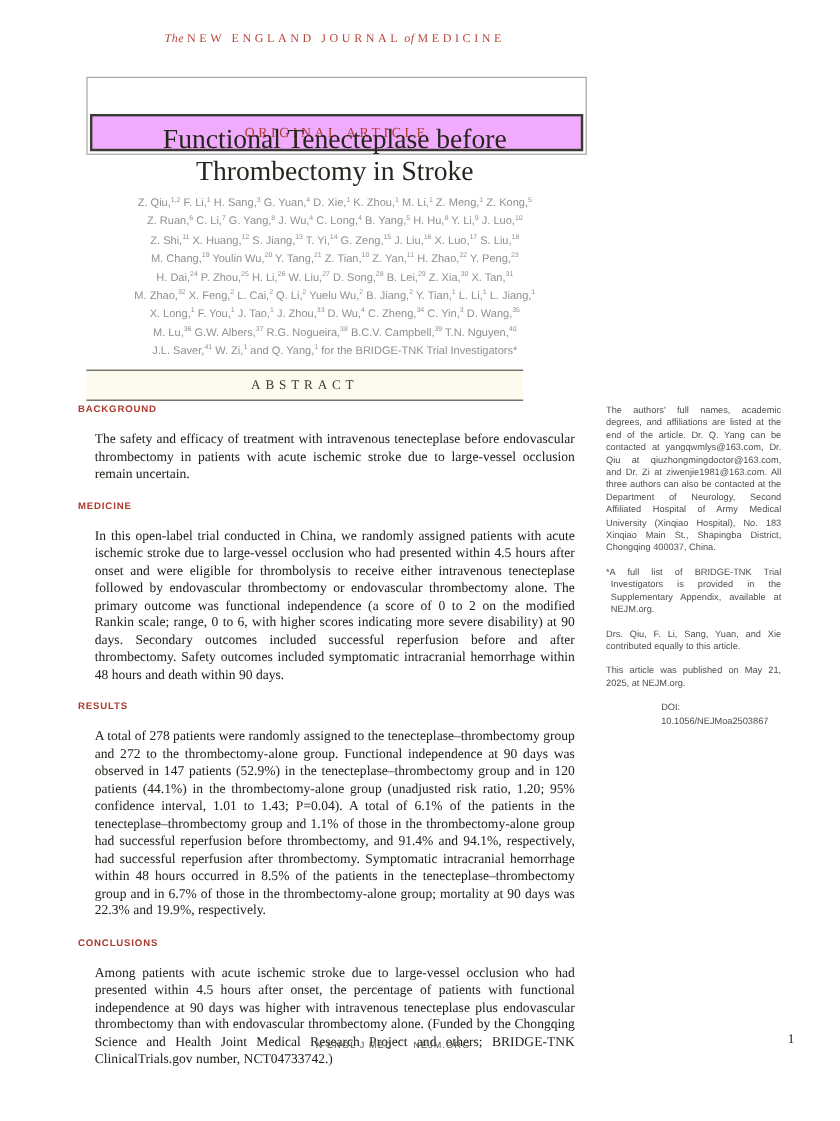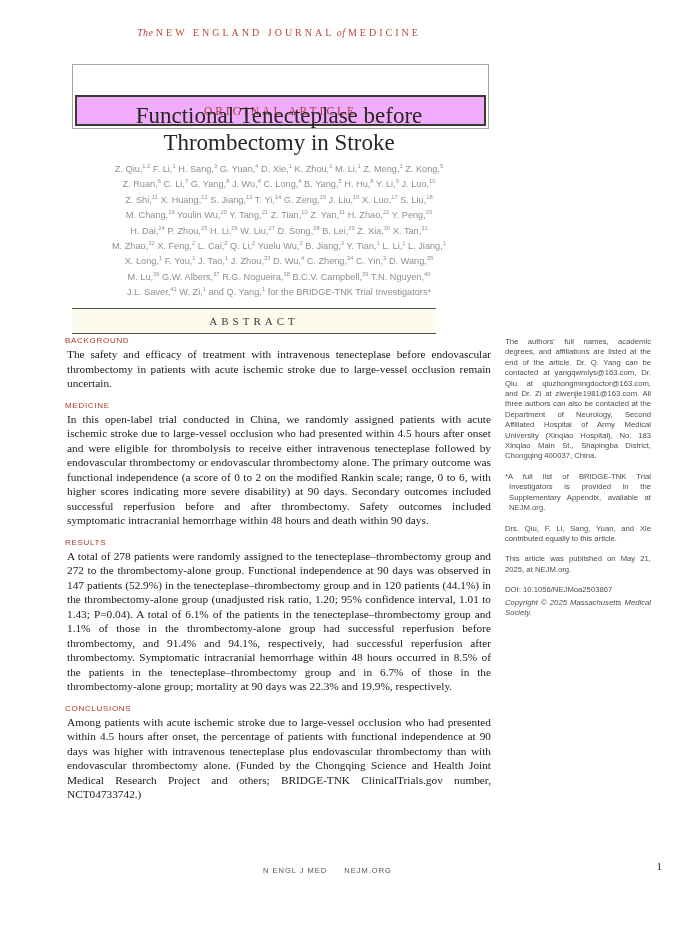--- a/index.html
+++ b/index.html
@@ -45,38 +45,38 @@
   .abstract-band {
     position:absolute; top:308px; left:72px; width:364px; height:24px;
     box-sizing:content-box; border-top:1px solid #56554d; border-bottom:1px solid #56554d;
     background:#fdfbee; text-align:center; font-size:11px; letter-spacing:4px;
     color:#3c3b34; line-height:25px;
   }
 
   
   .abstract-content { position:absolute; top:336px; left:65px; width:428px; }
   .sec-heading {
-    font-family:"Liberation Sans", sans-serif; font-weight:normal; font-size:8px;
+    font-family:"Liberation Sans", sans-serif; font-weight:bold; font-size:8px;
     letter-spacing:0.7px; color:#ad382c; margin:10px 0 2px 0;
   }
   .sec-heading.first { margin-top:0; }
   .sec-text {
     font-size:11.3px; line-height:14.5px; text-align:justify; color:#22201b;
-    margin:2px;
+    margin:14px;
   }
 
   
   .side-notes {
     position:absolute; top:337px; left:505px; width:146px;
     font-family:"Liberation Sans", sans-serif; font-size:7.7px;
     line-height:10.4px; text-align:justify; color:#4e4d49;
   }
   .side-para { margin:0 0 10px 0; }
   .side-para.hanging { padding-left:4px; text-indent:-4px; }
-  .side-para.tight { margin-bottom:2px; }
+  .side-para.tight { margin-bottom:2px;margin-left:46px; }
   .side-para.italic { font-style:italic; }
 
   
   .footer {
     position:absolute; top:866px; left:0; width:655px; text-align:center;
     font-family:"Liberation Sans", sans-serif; font-size:7.5px;
     letter-spacing:1px; color:#56554f; white-space:nowrap;
   }
   .footer .site { margin-left:14px; }
   .page-number {
@@ -129,20 +129,19 @@
   <div class="sec-heading">CONCLUSIONS</div>
   <p class="sec-text">Among patients with acute ischemic stroke due to large-vessel occlusion who had presented within 4.5 hours after onset, the percentage of patients with functional independence at 90 days was higher with intravenous tenecteplase plus endovascular thrombectomy than with endovascular thrombectomy alone. (Funded by the Chongqing Science and Health Joint Medical Research Project and others; BRIDGE-TNK ClinicalTrials.gov number, NCT04733742.)</p>
 </div>
 
 <div class="side-notes">
   <p class="side-para">The authors' full names, academic degrees, and affiliations are listed at the end of the article. Dr. Q. Yang can be contacted at yangqwmlys@163.com, Dr. Qiu at qiuzhongmingdoctor@163.com, and Dr. Zi at ziwenjie1981@163.com. All three authors can also be contacted at the Department of Neurology, Second Affiliated Hospital of Army Medical University (Xinqiao Hospital), No. 183 Xinqiao Main St., Shapingba District, Chongqing 400037, China.</p>
   <p class="side-para hanging">*A full list of BRIDGE-TNK Trial Investigators is provided in the Supplementary Appendix, available at NEJM.org.</p>
   <p class="side-para">Drs. Qiu, F. Li, Sang, Yuan, and Xie contributed equally to this article.</p>
   <p class="side-para">This article was published on May 21, 2025, at NEJM.org.</p>
   <p class="side-para tight">DOI: 10.1056/NEJMoa2503867</p>
-  <p class="side-para italic">Copyright © 2025 Massachusetts Medical Society.</p>
 </div>
 
 <div class="footer">
   <span>N ENGL J MED</span>
   <span class="site">NEJM.ORG</span>
 </div>
 <div class="page-number">1</div>
 
 </body></html>

